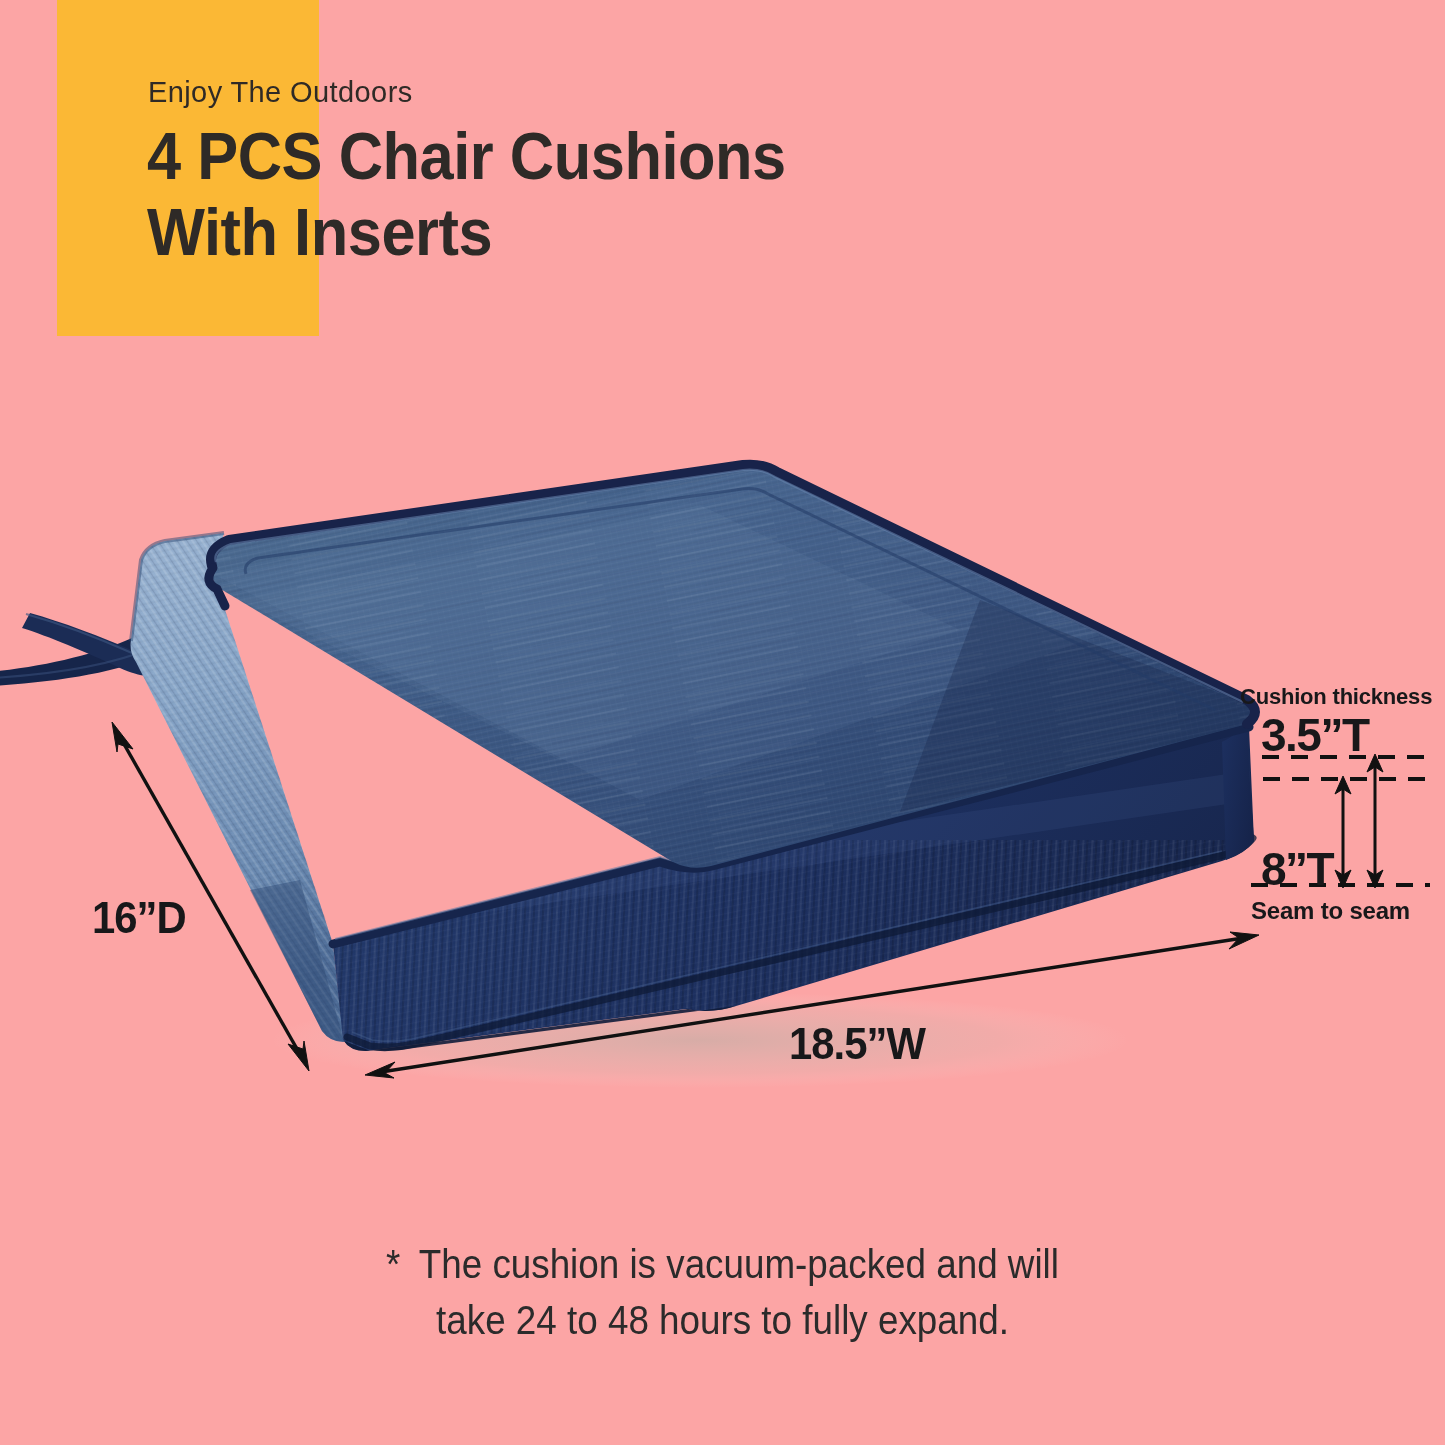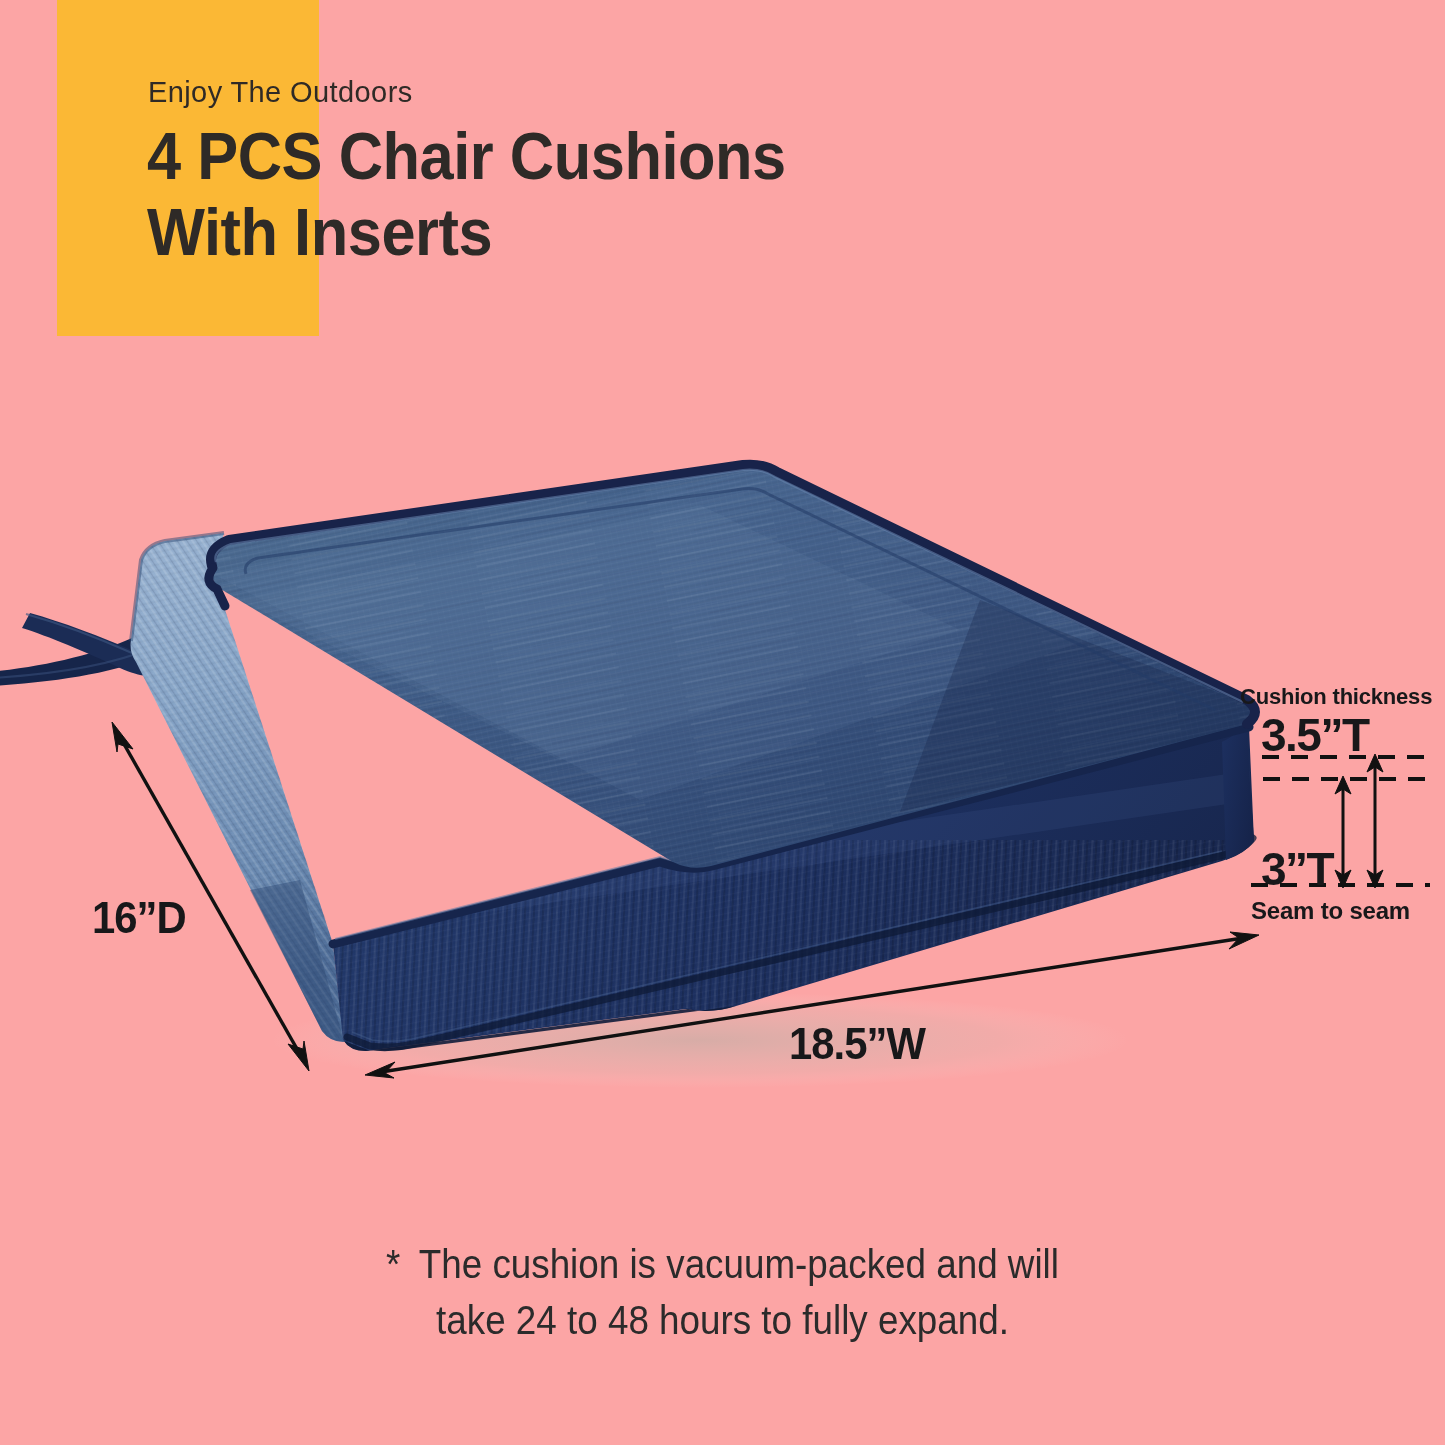--- a/index.html
+++ b/index.html
@@ -241,21 +241,21 @@
         <polygon points="1375,754 1383,772 1375,767 1367,772"></polygon>
         <polygon points="1375,888 1367,870 1375,875 1383,870"></polygon>
       </g>
     </g>
   </svg>
 
   <div class="dim dim-depth">16”D</div>
   <div class="dim dim-width">18.5”W</div>
   <div class="dim lbl-thickness">Cushion thickness</div>
   <div class="dim dim-thick">3.5”T</div>
-  <div class="dim dim-seam">3”T</div>
+  <div class="dim dim-seam">8”T</div>
   <div class="dim lbl-seam">Seam to seam</div>
 
   <div class="footnote">
     <span class="ft-line"><span class="star">*</span><span>The cushion is vacuum-packed and will</span></span>
     <span class="ft-line">take 24 to 48 hours to fully expand.</span>
   </div>
 
 </div>
 
 </body></html>

